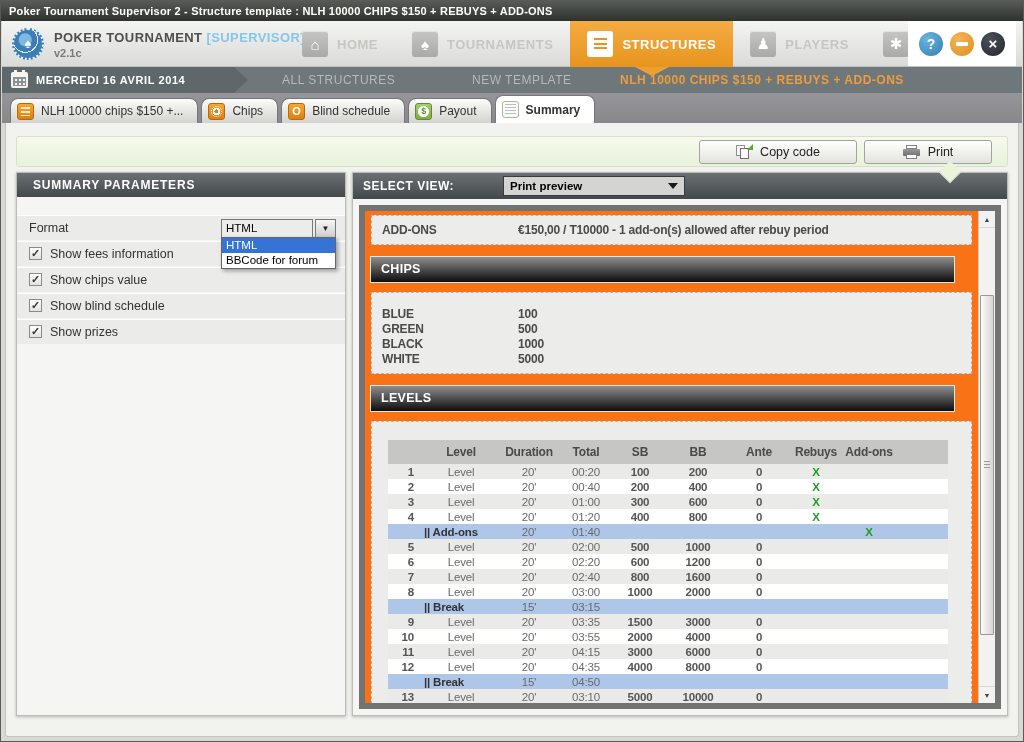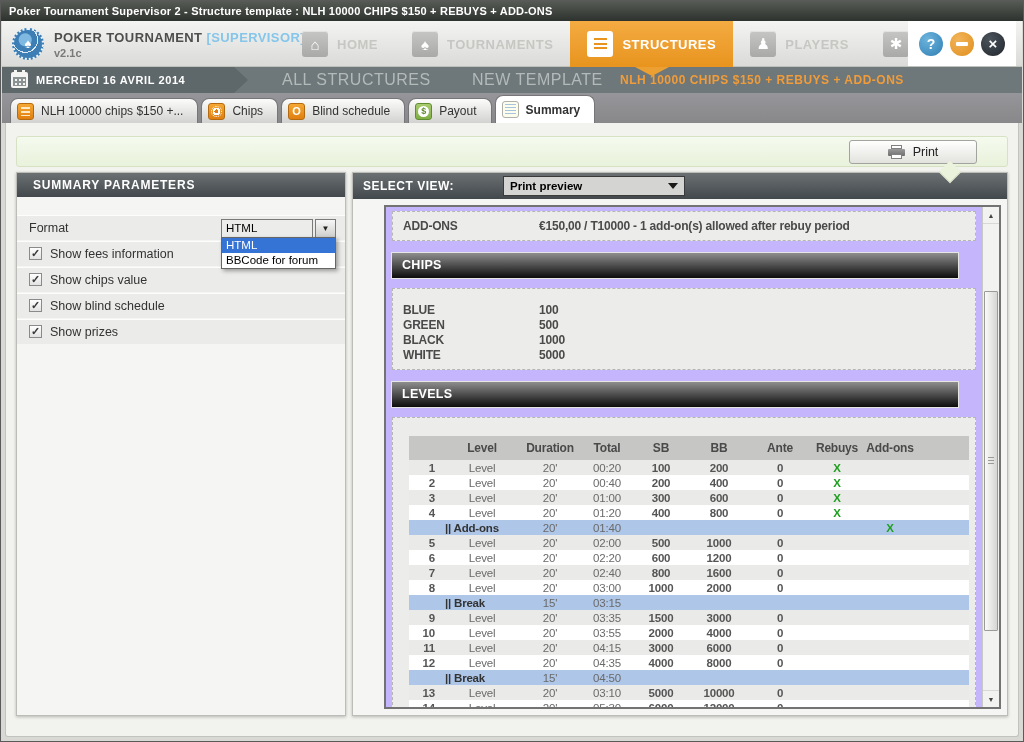--- a/index.html
+++ b/index.html
@@ -49,21 +49,21 @@
   .breadcrumb { position:absolute; left:1px; right:1px; top:66px; height:26px; background:#6e7779; }
   .crumb-date { position:absolute; left:0; top:0; width:246px; height:26px; background:#5e6769;
     clip-path:polygon(0 0, 232px 0, 246px 13px, 232px 26px, 0 26px);
     color:#fff; font-size:11px; font-weight:bold; letter-spacing:.6px; line-height:26px; padding-left:34px; }
   .cal-icon { position:absolute; left:9px; top:5px; width:17px; height:16px; background:#f4f4f2; border-radius:2px; }
   .cal-icon:before { content:""; position:absolute; left:2px; right:2px; top:5px; bottom:2px;
     background:repeating-linear-gradient(to bottom,#8a9294 0 2px,transparent 2px 4px),
                repeating-linear-gradient(to right,#8a9294 0 2px,transparent 2px 4px); }
   .cal-icon:after { content:""; position:absolute; left:3px; top:-2px; width:3px; height:4px; background:#f4f4f2;
     box-shadow:8px 0 0 #f4f4f2; }
-  .crumb { position:absolute; top:0; height:14px; line-height:26px; font-size:16px; color:#b3bab a; color:#b3baba; letter-spacing:.5px; }
+  .crumb { position:absolute; top:0; height:14px; line-height:26px; font-size:12px; color:#b3bab a; color:#b3baba; letter-spacing:.5px; }
   .crumb-1 { left:280px; }
   .crumb-2 { left:470px; }
   .crumb-active { position:absolute; left:618px; top:0; height:26px; line-height:26px;
     font-size:12px; font-weight:bold; color:#f09c3a; letter-spacing:.5px; }
 
   
   .tabstrip { position:absolute; left:1px; right:1px; top:92px; height:30px;
     background:linear-gradient(#96969a,#88888a); }
   .tabs { position:absolute; left:8px; bottom:0; display:flex; align-items:flex-end; gap:3px; }
   .tab { display:flex; align-items:center; gap:7px; height:25px; padding:0 14px 0 6px;
@@ -85,21 +85,21 @@
   
   .body { position:absolute; left:4px; right:4px; top:122px; bottom:4px;
     background:#f2f2ee; border:1px solid #c2c2be; border-top:none; border-radius:0 0 3px 3px; }
 
   .toolbar { position:absolute; left:10px; right:10px; top:13px; height:31px; border-radius:3px;
     background:linear-gradient(#f5faee,#e9f2db); border:1px solid #d7e2c5; }
   .btn { position:absolute; top:3px; height:24px; border:1px solid #a2a29e; border-radius:3px;
     background:linear-gradient(#ffffff,#e2e2de); font-size:12.5px; color:#222;
     display:flex; align-items:center; justify-content:center; gap:8px; cursor:pointer; }
   .btn-copy { right:150px; width:158px; }
-  .btn-print { right:30px; width:128px; }
+  .btn-print { right:15px; width:128px; }
   .ic-copy { position:relative; width:16px; height:15px; }
   .ic-copy .p1 { position:absolute; left:0; top:0; width:9px; height:11px; background:#fff; border:1px solid #909090; }
   .ic-copy .p2 { position:absolute; left:4px; top:3px; width:9px; height:11px; background:#fff; border:1px solid #707070; }
   .ic-copy .arr { position:absolute; right:-1px; top:-1px; width:0; height:0;
     border-left:6px solid transparent; border-top:6px solid #4fae32; transform:rotate(90deg); }
   .ic-print { position:relative; width:17px; height:14px; }
   .ic-print .pp { position:absolute; left:3px; top:0; width:11px; height:4px; background:#fff; border:1px solid #808080; }
   .ic-print .pb { position:absolute; left:0; top:4px; width:17px; height:7px; background:linear-gradient(#9a9a9a,#6e6e6e); border-radius:1px; }
   .ic-print .po { position:absolute; left:3px; top:9px; width:11px; height:5px; background:#fff; border:1px solid #808080; }
   .callout-tail { position:absolute; right:60px; top:41px; width:16px; height:16px; background:#ebf3dc;
@@ -129,21 +129,21 @@
   
   .right-panel { position:absolute; left:346px; right:10px; top:49px; bottom:20px;
     background:#f5f5f3; border:1px solid #bcbcb8; box-shadow:0 1px 3px rgba(0,0,0,.25); }
   .rp-hdr { position:relative; height:26px; background:linear-gradient(#6b7173,#42484b); }
   .rp-hdr-label { position:absolute; left:10px; top:0; line-height:26px; color:#fff; font-size:12px; font-weight:bold; letter-spacing:.5px; }
   .view-combo { position:absolute; left:150px; top:3px; width:182px; height:20px; background:#d4d4d2;
     border:1px solid #3a3a3a; font-size:11.5px; font-weight:bold; color:#000; line-height:18px; padding-left:6px; cursor:pointer; }
   .view-combo .va { position:absolute; right:6px; top:6px; width:0; height:0;
     border-left:5px solid transparent; border-right:5px solid transparent; border-top:6px solid #1a1a1a; }
 
-  .content { position:absolute; left:6px; right:6px; top:32px; bottom:6px; background:#c4b5fd; border:2px solid #737373;margin-left:25px; }
+  .content { position:absolute; left:6px; right:6px; top:32px; bottom:6px; background:#f97316; border:6px solid #737373; }
   .content-inner { position:absolute; left:0; top:0; right:17px; bottom:0; overflow:hidden; }
 
   .dash-box { margin:0 6px; border:1px dashed #b6b6b4; background:#ececea; position:relative; }
   .addons-box { margin-top:4px; height:30px; }
   .pv-label { position:absolute; left:10px; font-size:12px; font-weight:bold; color:#4a4a4a; letter-spacing:-.2px; }
   .pv-value { position:absolute; left:146px; font-size:12px; font-weight:bold; color:#4a4a4a; letter-spacing:-.2px; }
   .addons-box .pv-label, .addons-box .pv-value { top:7px; }
 
   .sec-hdr { margin:12px 24px 0 6px; height:25px; background:linear-gradient(#8e8e8e,#0c0c0c);
     color:#fff; font-size:12.5px; font-weight:bold; letter-spacing:.3px; line-height:25px; padding-left:10px;
@@ -268,20 +268,28 @@
             <span class="ico-note"></span>
           </span>
           <span>Summary</span>
         </div>
       </div>
   </div>
 
   <div class="body">
 
     <div class="toolbar">
+      <div class="btn btn-copy">
+        <span class="ic-copy">
+            <i class="p1"></i>
+            <i class="p2"></i>
+            <i class="arr"></i>
+          </span>
+        <span>Copy code</span>
+      </div>
       <div class="btn btn-print">
         <span class="ic-print">
             <i class="pp"></i>
             <i class="pb"></i>
             <i class="po"></i>
           </span>
         <span>Print</span>
       </div>
     </div>
 

